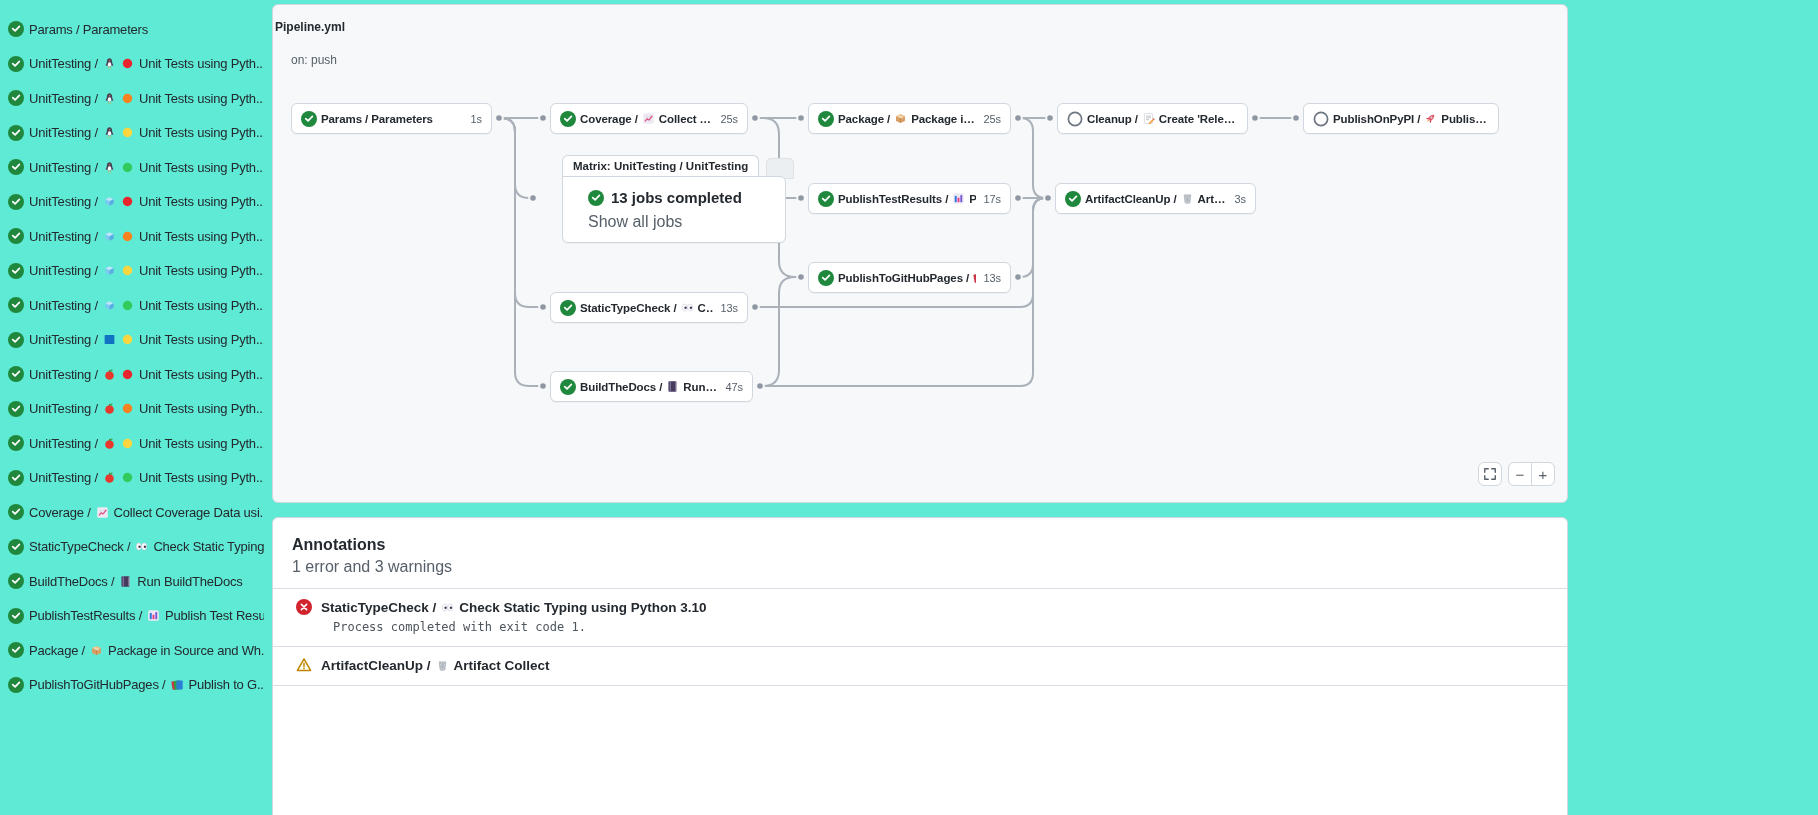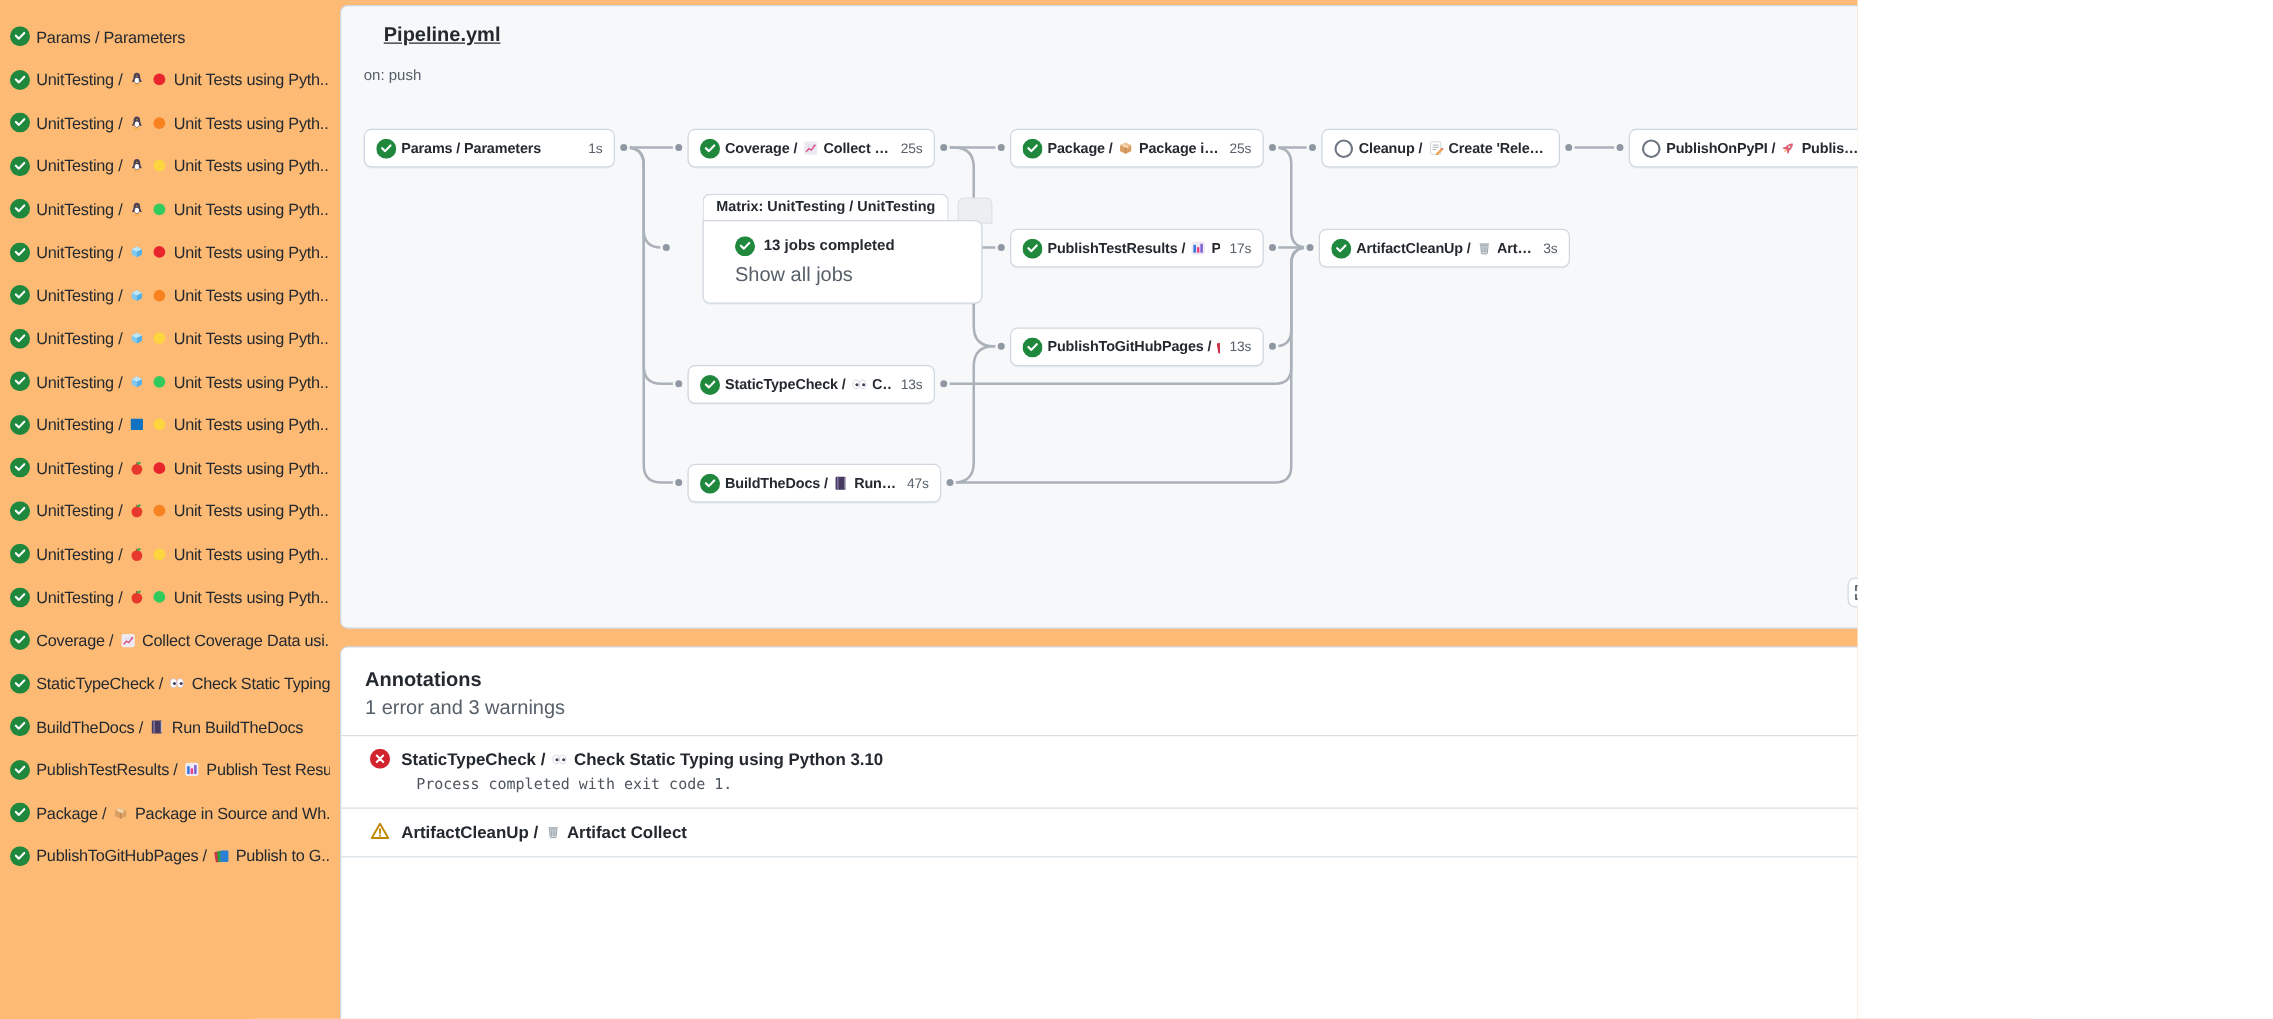--- a/index.html
+++ b/index.html
@@ -1,31 +1,31 @@
 <!DOCTYPE html>
 <html><head>
 <meta charset="utf-8">
 <style>
   html,body{margin:0;padding:0;}
   body{font-family:"Liberation Sans","DejaVu Sans",sans-serif;background:#fff;}
-  .page{position:relative;width:1486px;height:815px;overflow:hidden;background:#fdba74;}
+  .page{position:relative;width:1818px;height:815px;overflow:hidden;background:#5eead4;}
 
   
   .sidebar{position:absolute;left:0;top:12px;width:268px;overflow:hidden;}
   .job-row{display:flex;align-items:center;gap:5px;height:34.5px;padding:0 4px 0 8px;
            font-size:13px;letter-spacing:-0.2px;color:#24292f;white-space:nowrap;overflow:hidden;cursor:pointer;}
   .job-row .jname{flex:0 0 auto;}
   .job-row .jtitle{flex:0 1 auto;overflow:hidden;}
   .ic{display:inline-flex;flex:0 0 auto;align-items:center;}
   .ic svg{display:block;}
 
   
   .graph-card{position:absolute;left:272px;top:4px;width:1296px;height:499px;background:#f6f8fa;
               border:1px solid #d0d7de;border-radius:6px;box-sizing:border-box;z-index:0;}
-  .graph-title{position:absolute;left:307px;top:20px;font-size:16px;font-weight:700;color:#24292f;z-index:3;text-decoration:underline;}
+  .graph-title{position:absolute;left:275px;top:20px;font-size:12px;font-weight:700;color:#24292f;z-index:3;}
   .graph-trigger{position:absolute;left:291px;top:53px;font-size:12px;color:#57606a;z-index:3;}
   #edges{position:absolute;left:0;top:0;z-index:1;pointer-events:none;}
 
   .node{position:absolute;height:31px;background:#fff;border:1px solid #d0d7de;border-radius:6px;
         box-sizing:border-box;display:flex;align-items:center;gap:4px;padding:0 9px;z-index:2;
         font-size:11.5px;font-weight:700;letter-spacing:-0.1px;color:#24292f;white-space:nowrap;cursor:pointer;
         box-shadow:0 1px 0 rgba(31,35,40,.04);}
   .node .nlabel{display:flex;align-items:center;gap:4px;flex:1 1 auto;min-width:0;overflow:hidden;}
   .node .ntitle{overflow:hidden;text-overflow:ellipsis;min-width:0;}
   .node .ndur{flex:0 0 auto;margin-left:4px;font-weight:400;font-size:11px;color:#57606a;}
@@ -33,21 +33,21 @@
   
   .matrix-wrap{position:absolute;left:562px;top:155px;z-index:2;}
   .matrix-ghost{position:absolute;left:204px;top:3px;width:26px;height:19px;background:#eceff2;
                 border:1px solid #dde2e7;border-radius:5px 5px 0 0;z-index:0;}
   .matrix-tab{position:relative;display:inline-block;background:#fff;border:1px solid #d0d7de;border-bottom:none;
               border-radius:6px 6px 0 0;height:21px;line-height:21px;padding:0 10px;font-size:11.5px;font-weight:700;
               color:#24292f;z-index:1;}
   .matrix-body{position:relative;width:224px;height:67px;background:#fff;border:1px solid #d0d7de;
                border-radius:0 6px 6px 6px;box-sizing:border-box;margin-top:-1px;z-index:1;
                box-shadow:0 1px 0 rgba(31,35,40,.04);}
-  .matrix-row1{display:flex;align-items:flex-start;gap:7px;padding:12px 0 0 25px;font-size:12px;font-weight:700;color:#24292f;cursor:pointer;}
+  .matrix-row1{display:flex;align-items:flex-end;gap:7px;padding:12px 0 0 25px;font-size:15px;font-weight:700;color:#24292f;cursor:pointer;}
   .matrix-link{padding:7px 0 0 25px;font-size:16px;color:#57606a;cursor:pointer;}
 
   
   .gctl{position:absolute;z-index:3;display:flex;}
   .gbtn{width:24px;height:24px;background:#fff;border:1px solid #d0d7de;box-sizing:border-box;
         display:flex;align-items:center;justify-content:center;font-size:15px;color:#57606a;cursor:pointer;padding:0;
         font-family:inherit;}
   .gbtn.full{border-radius:6px;}
   .gbtn.zo{border-radius:6px 0 0 6px;}
   .gbtn.zi{border-radius:0 6px 6px 0;margin-left:-1px;}

